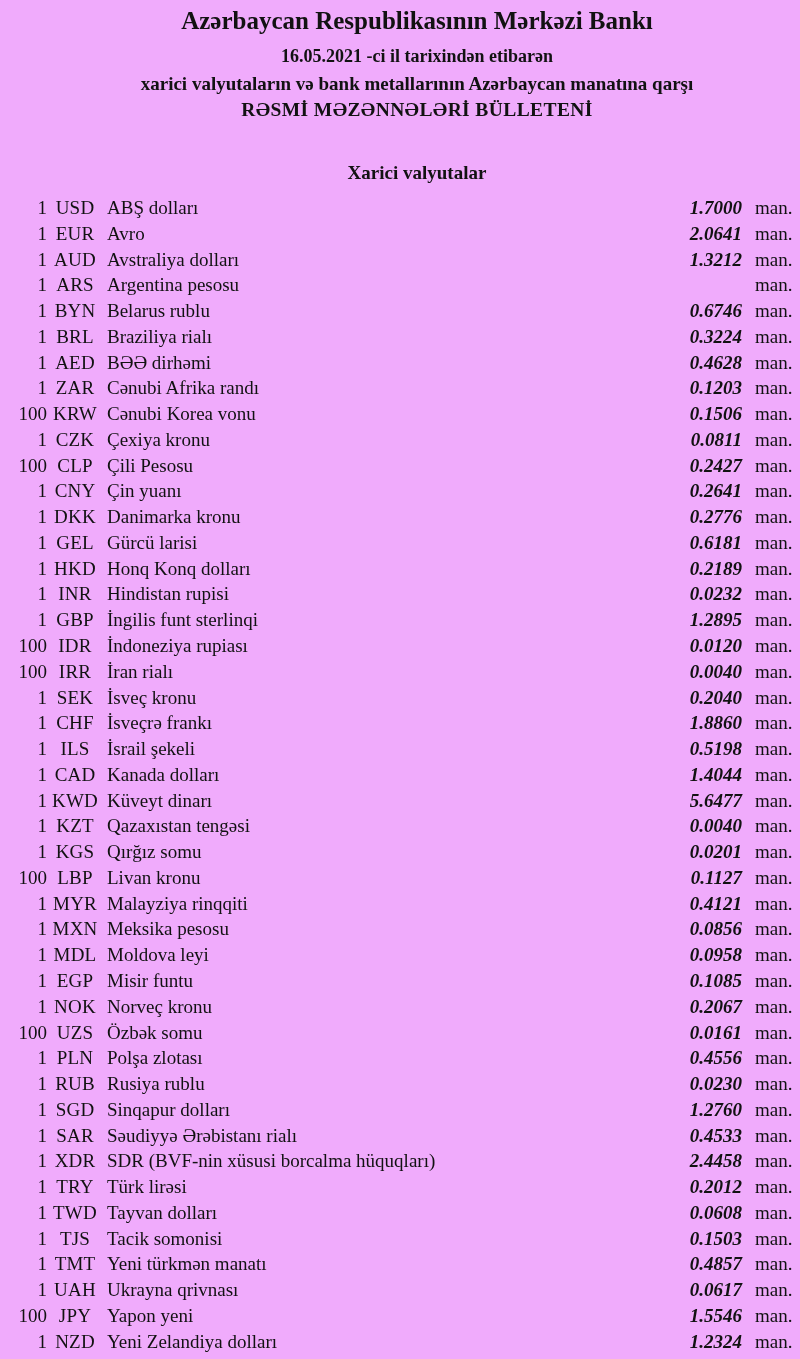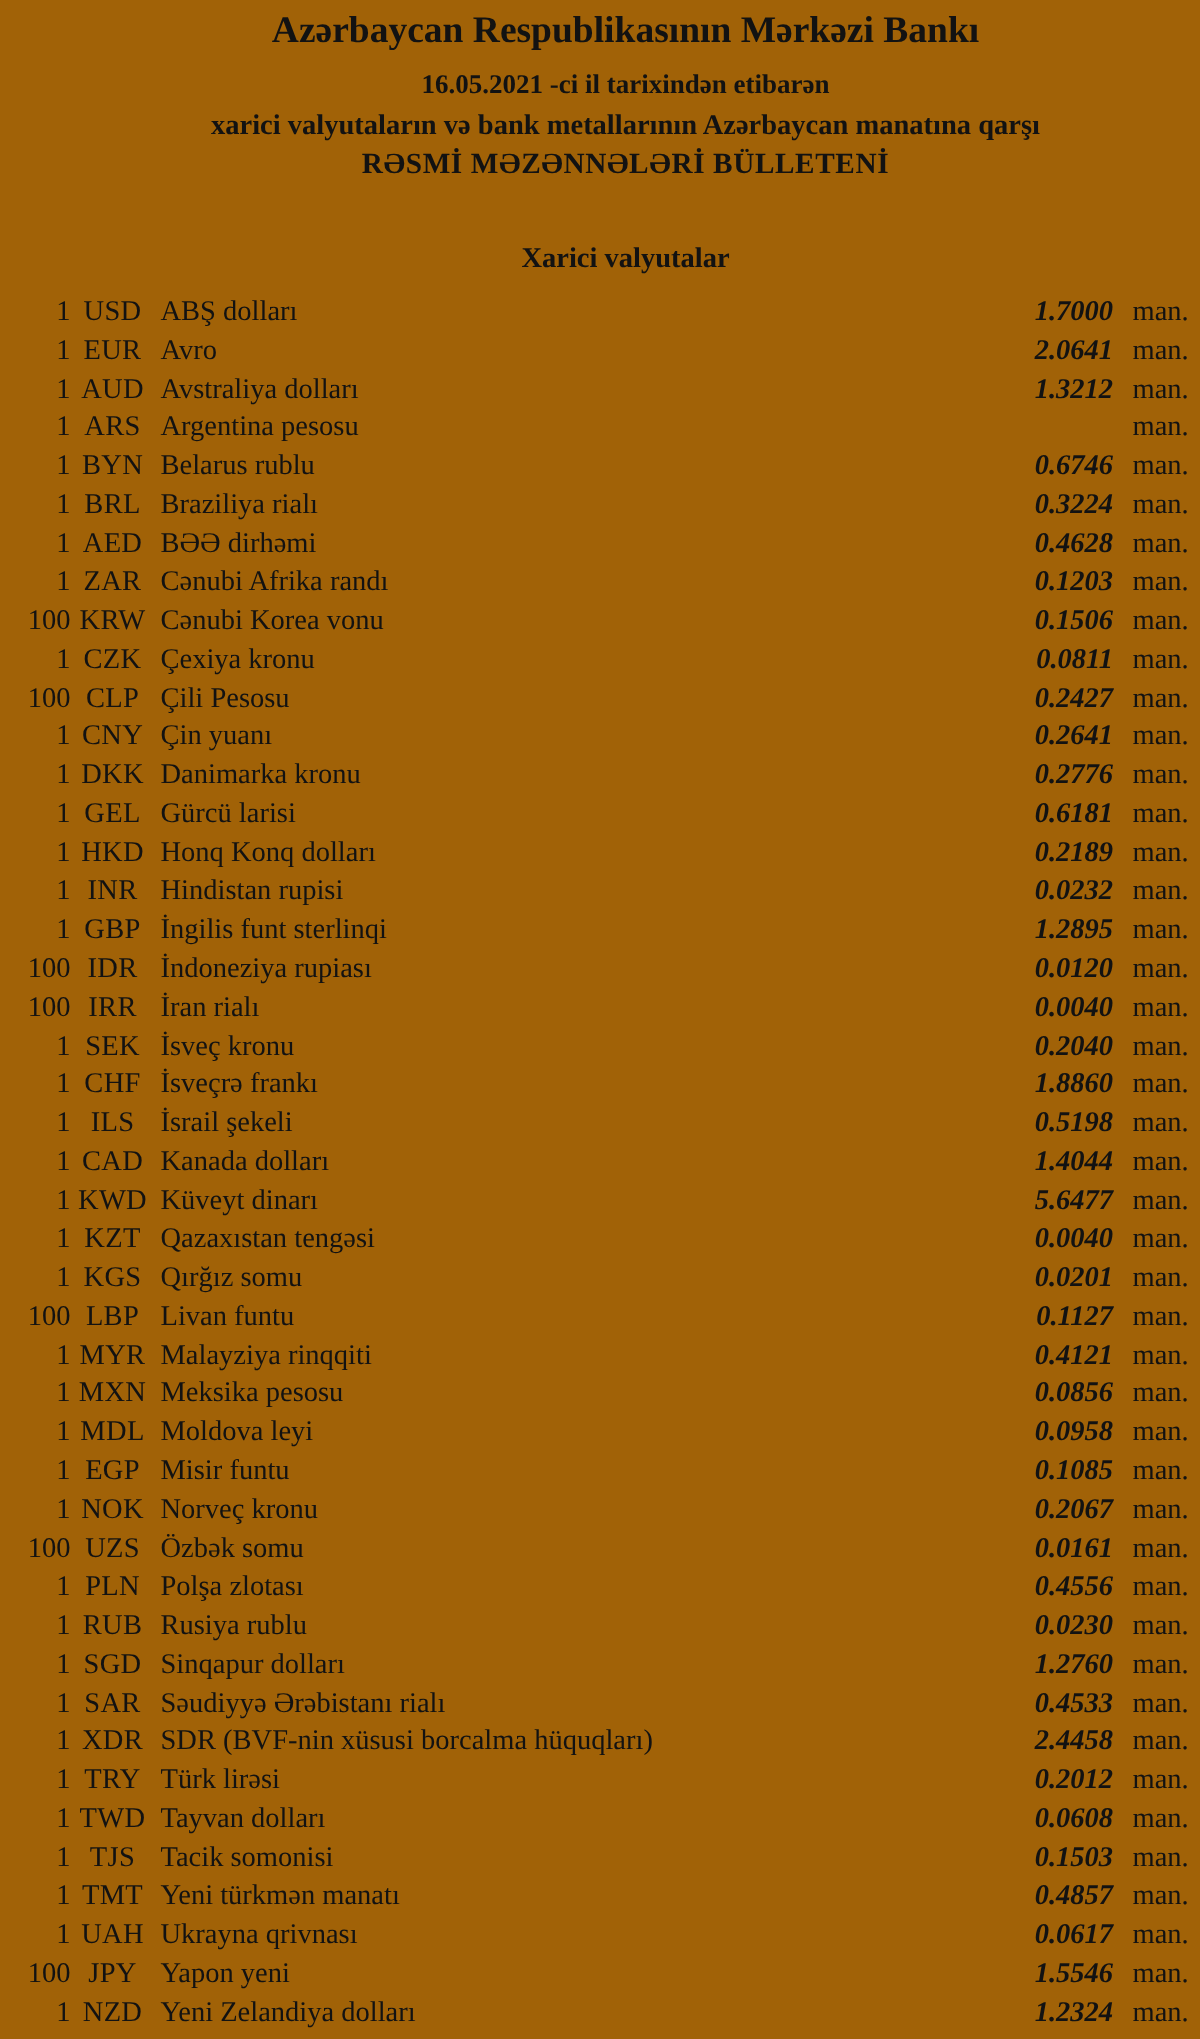--- a/index.html
+++ b/index.html
@@ -11,21 +11,21 @@
     width: 800px;
     height: 1359px;
     overflow: hidden;
     position: relative;
     font-family: "Liberation Serif", "DejaVu Serif", serif;
     color: #121212;
   }
   .page {
     position: absolute;
     inset: 0;
-    background: #a16207;
+    background: #f0abfc;
   }
   .hdr {
     position: absolute;
     left: 34px;
     width: 766px;
     text-align: center;
     white-space: nowrap;
   }
   .bank-name {
     top: 7px;
@@ -313,21 +313,21 @@
     <span class="cell qty">1</span>
     <span class="cell code">KGS</span>
     <span class="cell name">Qırğız somu</span>
     <span class="cell rate">0.0201</span>
     <span class="cell unit">man.</span>
   </div>
 
   <div class="rate-row">
     <span class="cell qty">100</span>
     <span class="cell code">LBP</span>
-    <span class="cell name">Livan funtu</span>
+    <span class="cell name">Livan kronu</span>
     <span class="cell rate">0.1127</span>
     <span class="cell unit">man.</span>
   </div>
 
   <div class="rate-row">
     <span class="cell qty">1</span>
     <span class="cell code">MYR</span>
     <span class="cell name">Malayziya rinqqiti</span>
     <span class="cell rate">0.4121</span>
     <span class="cell unit">man.</span>

